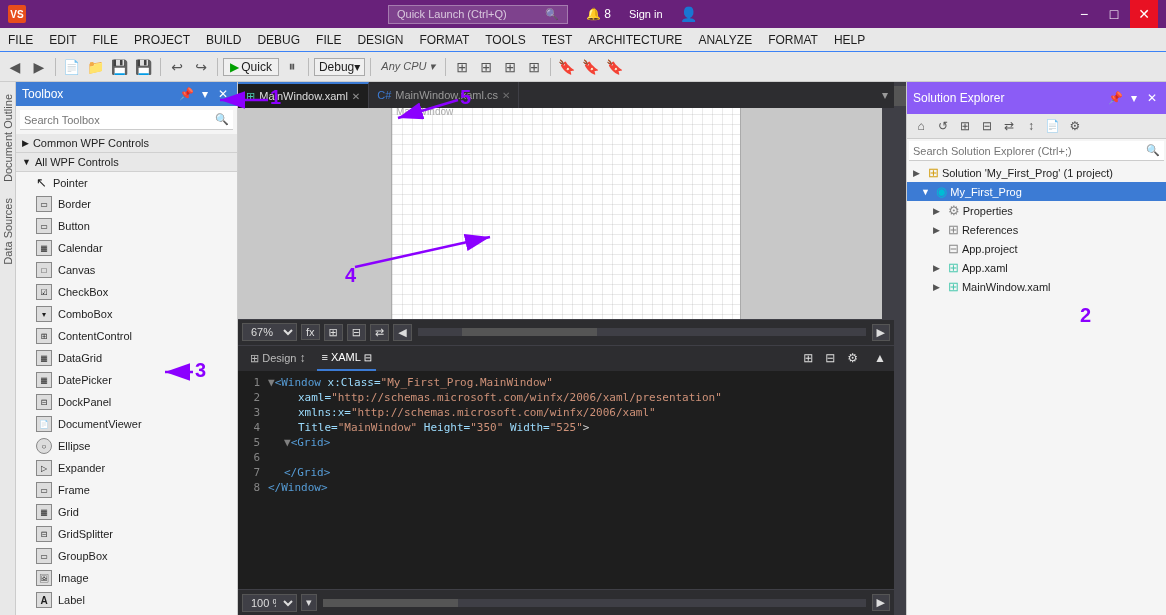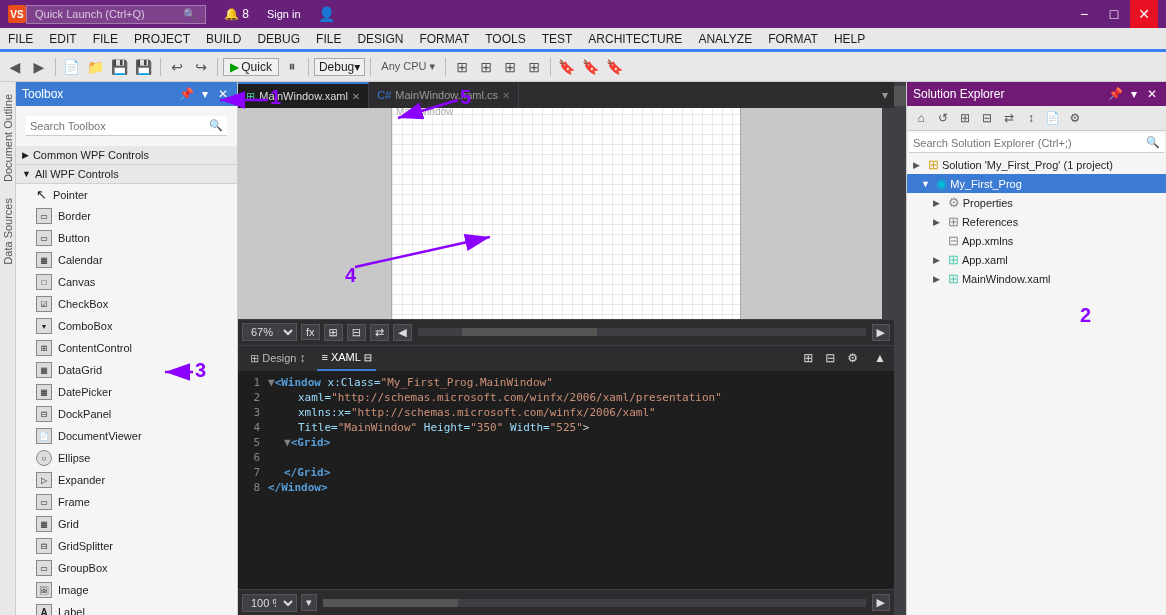--- a/index.html
+++ b/index.html
@@ -5,26 +5,26 @@
     * { box-sizing: border-box; margin: 0; padding: 0; }
     body { font-family: 'Segoe UI', Arial, sans-serif; font-size: 12px; background: #f0f0f0; color: #1e1e1e; overflow: hidden; width: 1166px; height: 615px; }
 
     
     .title-bar { background: #68217a; color: white; height: 28px; display: flex; align-items: center; padding: 0 8px; justify-content: space-between; }
     .title-bar-left { display: flex; align-items: center; gap: 8px; }
     .title-bar-logo { width: 18px; height: 18px; background: #e84d1c; border-radius: 2px; font-size: 10px; color: white; display: flex; align-items: center; justify-content: center; font-weight: bold; }
     .title-bar-title { font-size: 12px; color: white; }
     .title-bar-controls { display: flex; gap: 2px; }
     .title-bar-btn { width: 28px; height: 28px; display: flex; align-items: center; justify-content: center; color: white; cursor: pointer; font-size: 14px; }
-    .title-bar-center { flex: 1; display: flex; justify-content: flex-start; align-items: center; padding-right: 10px; gap: 18px; }
+    .title-bar-center { flex: 1; display: flex; justify-content: center; align-items: center; padding-right: 10px; gap: 18px; }
     .quick-launch { background: rgba(255,255,255,0.15); border: 1px solid rgba(255,255,255,0.3); color: white; padding: 2px 8px; font-size: 11px; width: 180px; display: flex; align-items: center; justify-content: space-between; }
     .sign-in { color: white; font-size: 11px; cursor: pointer; }
 
     
-    .menu-bar { background: #e8e8e8; height: 24px; display: flex; align-items: center; border-bottom: 3px solid #3b82f6; }
+    .menu-bar { background: #e8e8e8; height: 24px; display: flex; align-items: center; border-bottom: 1px solid #3b82f6; }
     .menu-item { padding: 0 8px; height: 100%; display: flex; align-items: center; font-size: 12px; cursor: pointer; color: #1e1e1e; }
 
     
     .toolbar { background: #e8e8e8; height: 30px; display: flex; align-items: center; padding: 0 4px; border-bottom: 1px solid #ccc; gap: 2px; }
     .toolbar-btn { width: 22px; height: 22px; display: flex; align-items: center; justify-content: center; cursor: pointer; color: #555; font-size: 14px; border: 1px solid transparent; }
     .toolbar-sep { width: 1px; height: 18px; background: #bbb; margin: 0 3px; }
     .toolbar-start { display: flex; align-items: center; background: #f0f0f0; border: 1px solid #aaa; padding: 1px 6px; cursor: pointer; font-size: 12px; gap: 2px; }
     .toolbar-dropdown { display: flex; align-items: center; background: #f0f0f0; border: 1px solid #aaa; padding: 1px 4px; cursor: pointer; font-size: 12px; }
 
     
@@ -32,21 +32,21 @@
 
     
     .left-tabs { width: 16px; background: #e8e8e8; border-right: 1px solid #ccc; display: flex; flex-direction: column; align-items: center; padding-top: 4px; }
     .vertical-tab { writing-mode: vertical-rl; transform: rotate(180deg); font-size: 11px; padding: 8px 2px; cursor: pointer; color: #555; }
 
     
     .toolbox-panel { width: 222px; background: #f5f5f5; border-right: 1px solid #ccc; display: flex; flex-direction: column; }
     .panel-header { background: #3c7bd4; color: white; height: 24px; display: flex; align-items: center; padding: 0 6px; font-size: 12px; justify-content: space-between; }
     .panel-header-btns { display: flex; gap: 2px; }
     .panel-header-btn { width: 16px; height: 16px; display: flex; align-items: center; justify-content: center; color: white; cursor: pointer; font-size: 12px; }
-    .search-box { display: flex; align-items: center; border-bottom: 1px solid #ccc; padding: 3px 4px; background: white; margin: 10px; }
+    .search-box { display: flex; align-items: center; border-bottom: 1px solid #ccc; padding: 3px 4px; background: white; margin: 4px; }
     .search-input { border: none; outline: none; font-size: 11px; flex: 1; background: transparent; }
     .toolbox-group-header { display: flex; align-items: center; padding: 3px 6px; cursor: pointer; font-size: 11px; color: #1e1e1e; background: #e8e8e8; border-bottom: 1px solid #d0d0d0; }
     .toolbox-arrow { font-size: 9px; margin-right: 4px; }
     .toolbox-items { overflow-y: auto; flex: 1; }
     .toolbox-item { display: flex; align-items: center; padding: 3px 8px 3px 20px; cursor: pointer; font-size: 11px; gap: 6px; }
     .toolbox-icon { width: 16px; height: 16px; border: 1px solid #888; background: #ddd; font-size: 8px; display: flex; align-items: center; justify-content: center; flex-shrink: 0; }
 
     
     .center-panel { flex: 1; display: flex; flex-direction: column; background: #1e1e1e; overflow: hidden; }
     .tab-bar { background: #2d2d30; display: flex; align-items: stretch; height: 26px; }
@@ -69,28 +69,28 @@
     .bottom-btn { color: #ddd; background: #3f3f46; border: 1px solid #555; padding: 1px 4px; font-size: 11px; cursor: pointer; }
 
     
     .xaml-editor { background: #1e1e1e; flex: 1; padding: 4px 0; overflow-y: auto; }
     .xaml-editor-header { background: #2d2d30; height: 26px; display: flex; align-items: center; padding: 0 8px; gap: 8px; border-top: 1px solid #3f3f46; }
     .editor-tab { color: #bbb; font-size: 11px; cursor: pointer; display: flex; align-items: center; gap: 3px; padding: 0 4px; height: 100%; }
     .editor-tab.active { border-bottom: 2px solid #3c7bd4; color: white; }
     .code-line { display: flex; align-items: baseline; font-size: 11px; font-family: 'Consolas', monospace; padding: 1px 0; }
     .line-num { color: #858585; width: 30px; text-align: right; padding-right: 8px; flex-shrink: 0; font-size: 11px; }
     .code-text { color: #d4d4d4; }
-    .code-tag { color: #569cd6; font-weight: bold; }
+    .code-tag { color: #569cd6; }
     .code-attr { color: #9cdcfe; }
     .code-val { color: #ce9178; }
     .xaml-scroll { height: 120px; overflow: hidden; }
 
     
     .right-panel { width: 260px; background: #f5f5f5; border-left: 1px solid #ccc; display: flex; flex-direction: column; }
-    .solution-header { background: #701a75; color: white; height: 24px; display: flex; align-items: center; padding: 0 6px; font-size: 12px; justify-content: space-between; }
+    .solution-header { background: #8b5cf6; color: white; height: 32px; display: flex; align-items: center; padding: 0 6px; font-size: 12px; justify-content: space-between; }
     .solution-toolbar { display: flex; align-items: center; padding: 2px 4px; gap: 2px; background: #e8e8e8; border-bottom: 1px solid #ccc; }
     .sol-btn { width: 20px; height: 20px; display: flex; align-items: center; justify-content: center; cursor: pointer; font-size: 12px; color: #555; border: 1px solid transparent; }
     .sol-search { display: flex; align-items: center; border-bottom: 1px solid #ccc; padding: 3px 4px; background: white; margin: 2px; }
     .sol-search-input { border: none; outline: none; font-size: 11px; flex: 1; background: transparent; }
     .tree-area { flex: 1; overflow-y: auto; background: #f5f5f5; }
     .tree-item { display: flex; align-items: center; padding: 2px 6px; cursor: pointer; font-size: 11px; gap: 3px; }
     .tree-item.selected { background: #3c7bd4; color: white; }
     .tree-item.selected .tree-icon { color: white; }
     .tree-arrow { width: 12px; font-size: 9px; color: #555; flex-shrink: 0; }
     .tree-icon { font-size: 13px; flex-shrink: 0; }
@@ -161,21 +161,21 @@
     <span style="color:#00a000;">▶</span>
     <span>Quick</span>
   </div>
   <div class="toolbar-btn">⏸</div>
   <div class="toolbar-sep"></div>
   <div class="toolbar-dropdown">
     <span>Debug</span>
     <span> ▾</span>
   </div>
   <div class="toolbar-sep"></div>
-  <div class="toolbar-btn" style="width:auto;padding:0 4px;font-size:11px;">Any CPU ▾</div>
+  <div class="toolbar-btn" style="width:auto;padding:0 4px;font-size:11px;font-style:italic;">Any CPU ▾</div>
   <div class="toolbar-sep"></div>
   <div class="toolbar-btn">⊞</div>
   <div class="toolbar-btn">⊞</div>
   <div class="toolbar-btn">⊞</div>
   <div class="toolbar-btn">⊞</div>
   <div class="toolbar-sep"></div>
   <div class="toolbar-btn">🔖</div>
   <div class="toolbar-btn">🔖</div>
   <div class="toolbar-btn">🔖</div>
 </div>
@@ -449,21 +449,21 @@
 
       <div class="tree-item indent-2">
         <span class="tree-arrow">▶</span>
         <span class="tree-icon" style="color:#888;">⊞</span>
         <span class="tree-label">References</span>
       </div>
 
       <div class="tree-item indent-2">
         <span class="tree-arrow"></span>
         <span class="tree-icon" style="color:#888;">⊟</span>
-        <span class="tree-label">App.xmlns</span>
+        <span class="tree-label">App.project</span>
       </div>
 
       <div class="tree-item indent-2">
         <span class="tree-arrow">▶</span>
         <span class="tree-icon" style="color:#4ec9b0;">⊞</span>
         <span class="tree-label">App.xaml</span>
       </div>
 
       <div class="tree-item indent-2">
         <span class="tree-arrow">▶</span>

